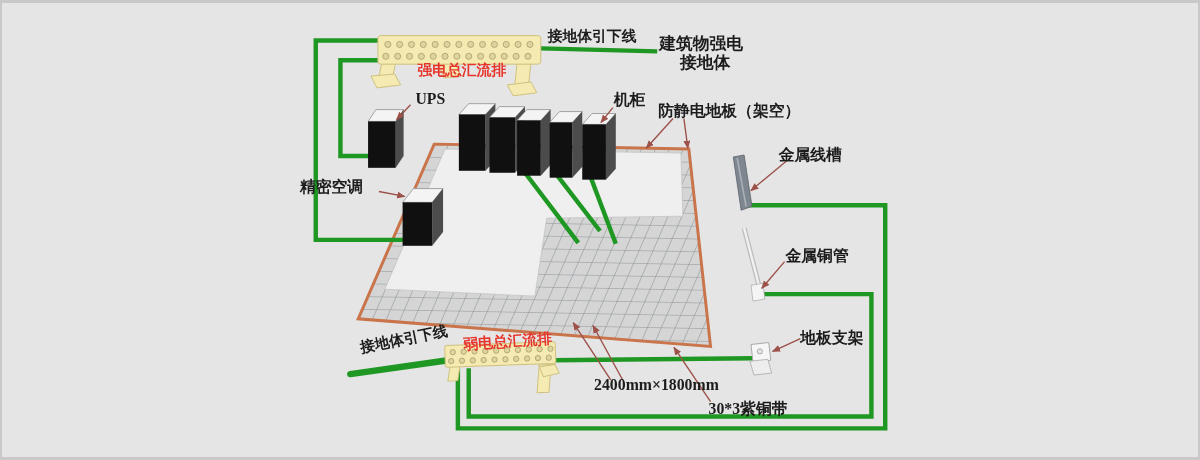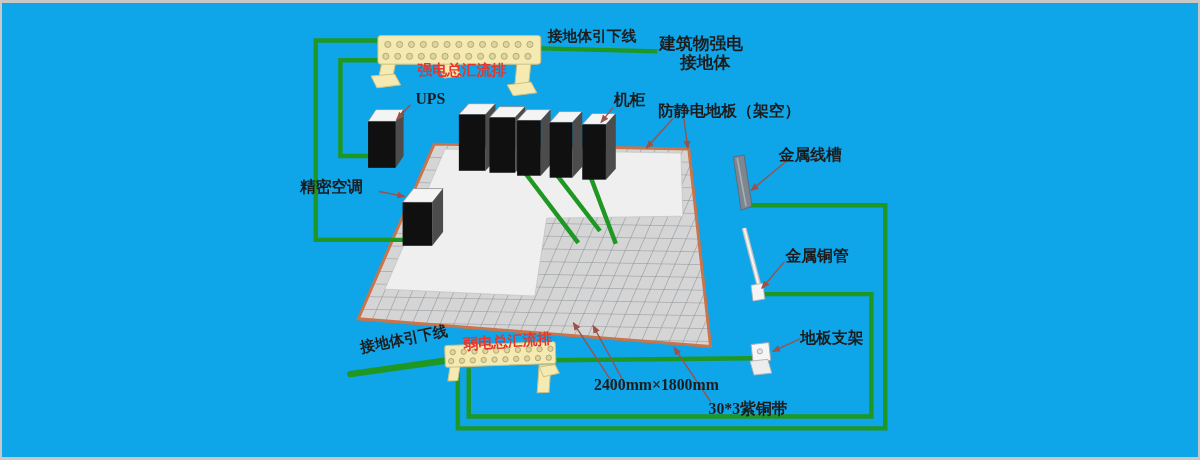--- a/index.html
+++ b/index.html
@@ -1,18 +1,18 @@
 <!DOCTYPE html>
 <html style="--wire_green: #1f9723; --busbar_fill: #f4eab2; --label_red: #e7352b; --arrow_brown: #9c5149; --floor_fill: #d5d5d5; --floor_light: #efefef; --grid_line: #868d93; --floor_border: #c9744a; --box_front: #101010; --box_top: #f4f4f4; --box_side: #4c4c4c; --metal_gray: #7e8690; --text_black: #1c1c1c; --frame_gray: #c8c8c8;"><head>
 <meta charset="utf-8">
 <style>
   html,body{margin:0;padding:0;background:#fff;}
   .canvas{
     width:1200px;height:460px;box-sizing:border-box;position:relative;
-    background:#0ea5e9;
+    background:#e5e5e5;
     border-left:2px solid var(--frame_gray,#c8c8c8);
     border-right:2px solid var(--frame_gray,#c8c8c8);
     border-top:3px solid var(--frame_gray,#c8c8c8);
     border-bottom:3px solid var(--frame_gray,#c8c8c8);
   }
   svg{display:block;width:100%;height:100%;}
   .cn{font-family:"Liberation Serif","DejaVu Serif",serif;font-weight:bold;fill:var(--text_black,#1c1c1c);font-size:16px;}
   .sm{font-size:15px;}
   .big{font-size:17px;}
   .red{fill:var(--label_red,#e7352b);font-size:15px;}

